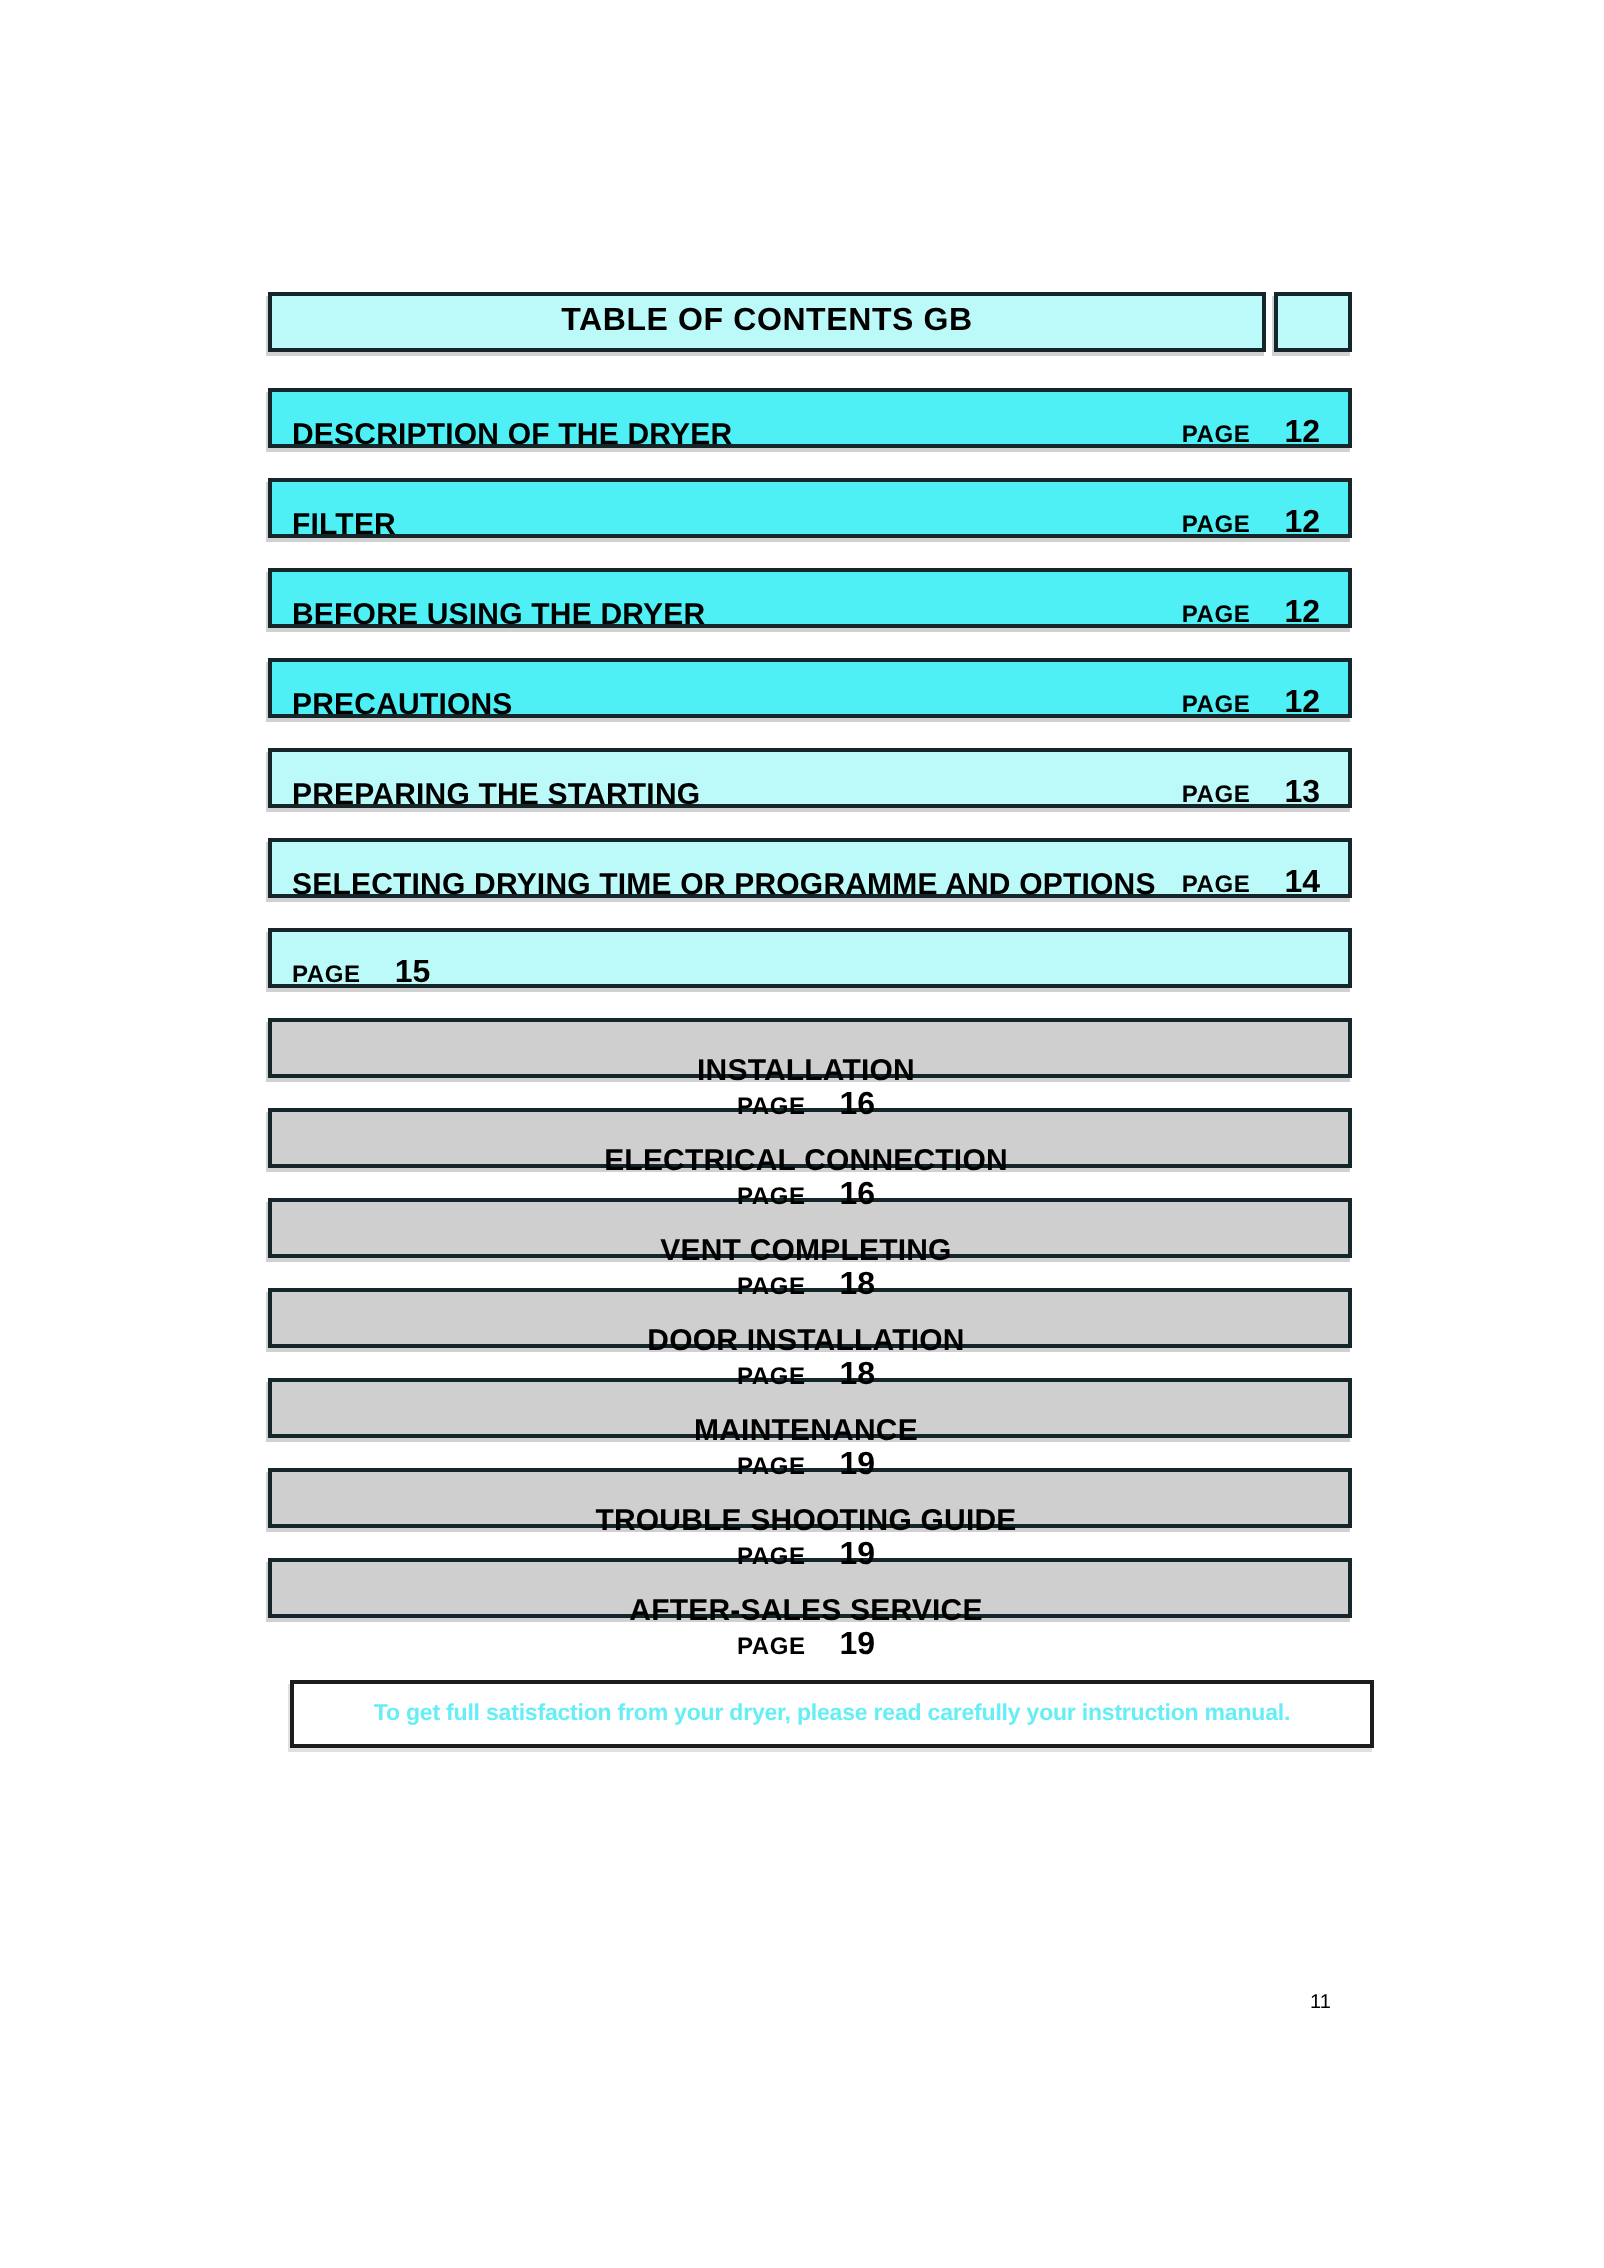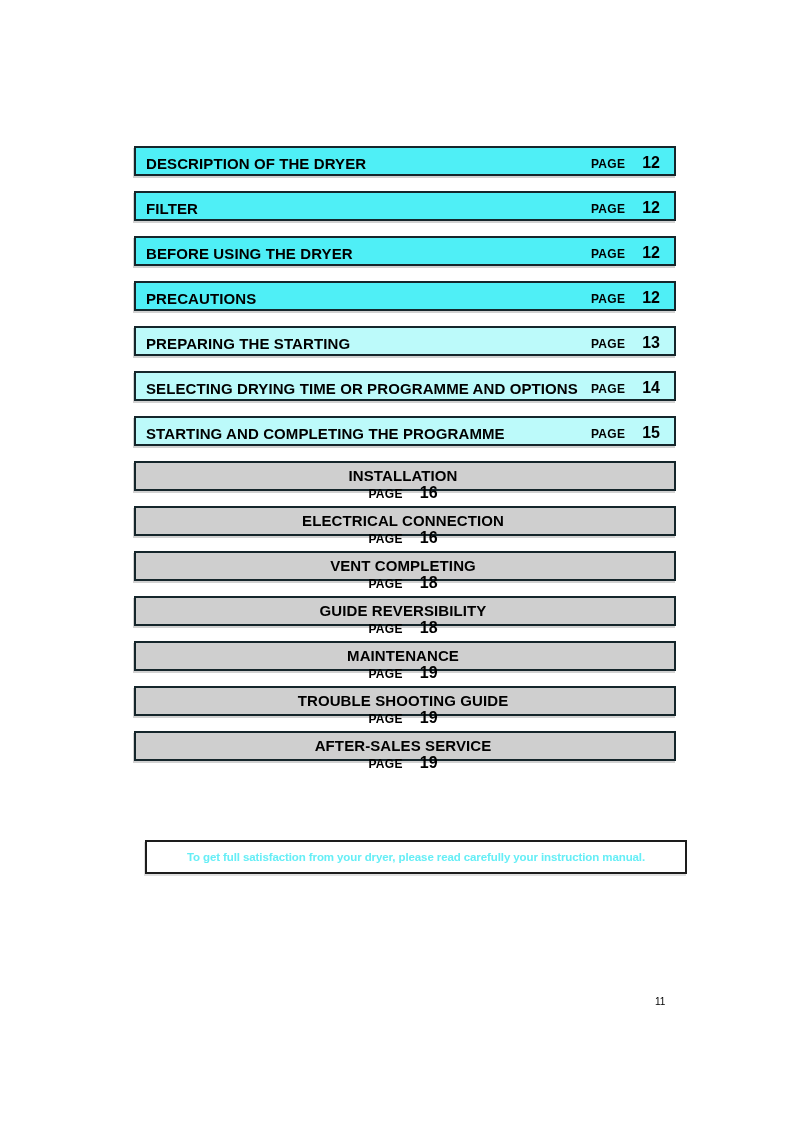--- a/index.html
+++ b/index.html
@@ -56,21 +56,21 @@
   .corner-box{
     flex:1;
   }
   .row{
     height:30px;
     margin-bottom:15px;
     border:2px solid var(--border);
     display:flex;
     align-items:center;
     justify-content:space-between;
-    padding:4px 14px 0 10px;
+    padding:16px 14px 0 10px;
     box-shadow:-1px 2px 0 rgba(0,0,0,0.18);
   }
   .row[data-tone="bright"]{background:var(--bright-cyan);}
   .row[data-tone="light"]{background:var(--light-cyan);}
   .row[data-tone="gray"]{background:var(--gray);flex-direction:column;}
   .row-title{
     font-weight:700;
     font-size:15px;
     color:#000;
     white-space:nowrap;
@@ -120,20 +120,26 @@
     color:#000000;
   }
 </style>
 </head>
 <body>
 
 <div class="page">
 
   <div class="content">
 
+    <div class="header-row">
+      <div class="band title-band">
+        <span class="title-text">TABLE OF CONTENTS GB</span>
+      </div>
+      <div class="band corner-box"></div>
+    </div>
 
     <div>
   <div class="row" data-tone="bright">
     <span class="row-title">DESCRIPTION OF THE DRYER</span>
     <span class="row-page">
       <span class="page-word">PAGE</span>
       <span class="page-num">12</span>
     </span>
   </div>
 
@@ -171,21 +177,20 @@
 
   <div class="row" data-tone="light">
     <span class="row-title">SELECTING DRYING TIME OR PROGRAMME AND OPTIONS</span>
     <span class="row-page">
       <span class="page-word">PAGE</span>
       <span class="page-num">14</span>
     </span>
   </div>
 
   <div class="row" data-tone="light">
-    <span class="row-title">STARTING AND COMPLETING THE PROGRAMME</span>
     <span class="row-page">
       <span class="page-word">PAGE</span>
       <span class="page-num">15</span>
     </span>
   </div>
 
   <div class="row" data-tone="gray">
     <span class="row-title">INSTALLATION</span>
     <span class="row-page">
       <span class="page-word">PAGE</span>
@@ -203,21 +208,21 @@
 
   <div class="row" data-tone="gray">
     <span class="row-title">VENT COMPLETING</span>
     <span class="row-page">
       <span class="page-word">PAGE</span>
       <span class="page-num">18</span>
     </span>
   </div>
 
   <div class="row" data-tone="gray">
-    <span class="row-title">GUIDE REVERSIBILITY</span>
+    <span class="row-title">DOOR INSTALLATION</span>
     <span class="row-page">
       <span class="page-word">PAGE</span>
       <span class="page-num">18</span>
     </span>
   </div>
 
   <div class="row" data-tone="gray">
     <span class="row-title">MAINTENANCE</span>
     <span class="row-page">
       <span class="page-word">PAGE</span>

